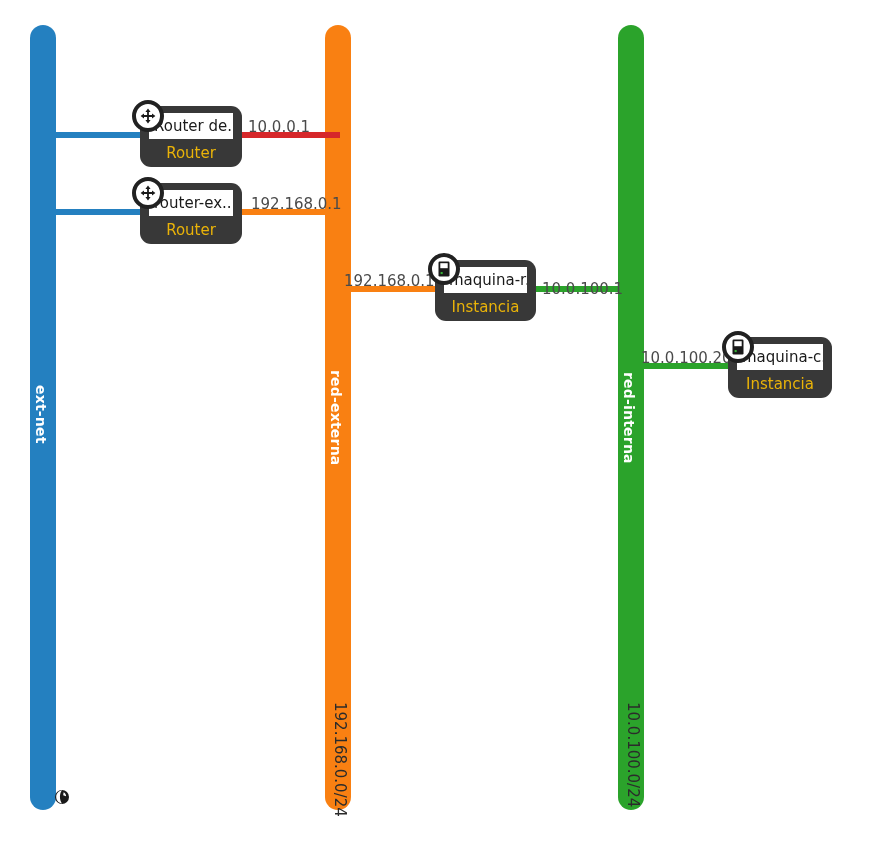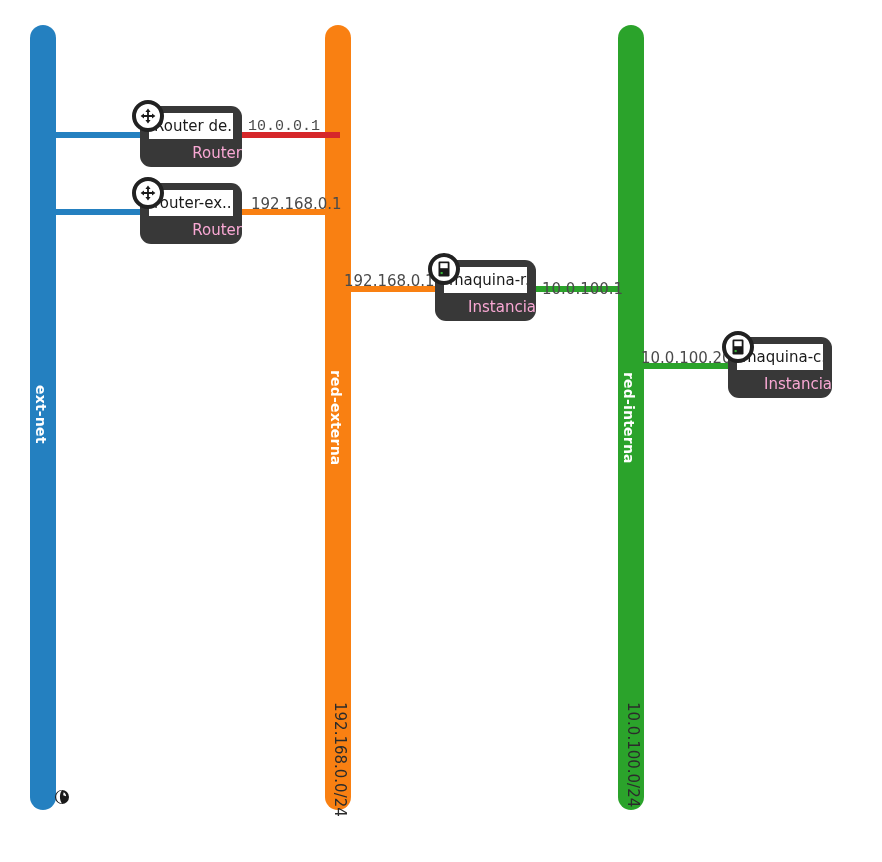--- a/index.html
+++ b/index.html
@@ -87,22 +87,22 @@
     padding: 0 5px;
     white-space: nowrap;
     overflow: hidden;
     box-sizing: border-box;
   }
   .node-type {
     position: absolute;
     left: 0;
     right: 0;
     bottom: 5px;
-    text-align: right;
-    color: #f9a8d4;
+    text-align: center;
+    color: #eab308;
     font-size: 15px;
     line-height: 18px;
     white-space: nowrap;
   }
 
   
   .node-icon {
     position: absolute;
     width: 32px;
     height: 32px;
@@ -142,21 +142,21 @@
 
   <div class="net-bar green" style="left:618px; top:25px; width:26px; height:785px;"></div>
   <div class="net-name" style="left:637px; top:372px;">red-interna</div>
   <div class="net-cidr" style="left:642px; top:702px;">10.0.100.0/24</div>
 
   <div class="link blue" style="left:46px; top:132px; width:110px;"></div>
 
   <div class="link blue" style="left:46px; top:209px; width:110px;"></div>
 
   <div class="link red" style="left:238px; top:132px; width:102px;"></div>
-  <div class="link-label" style="left:248px; top:118px;font-family:Liberation Mono, monospace;">10.0.0.1</div>
+  <div class="link-label" style="left:248px; top:118px;">10.0.0.1</div>
 
   <div class="link orange" style="left:238px; top:209px; width:102px;"></div>
   <div class="link-label" style="left:251px; top:195px;">192.168.0.1</div>
 
   <div class="link orange" style="left:340px; top:286px; width:110px;"></div>
   <div class="link-label" style="left:344px; top:272px;">192.168.0.10</div>
 
   <div class="link green" style="left:532px; top:286px; width:102px;"></div>
   <div class="link-label" style="left:542px; top:272px;margin-top:8px;">10.0.100.1</div>
 

